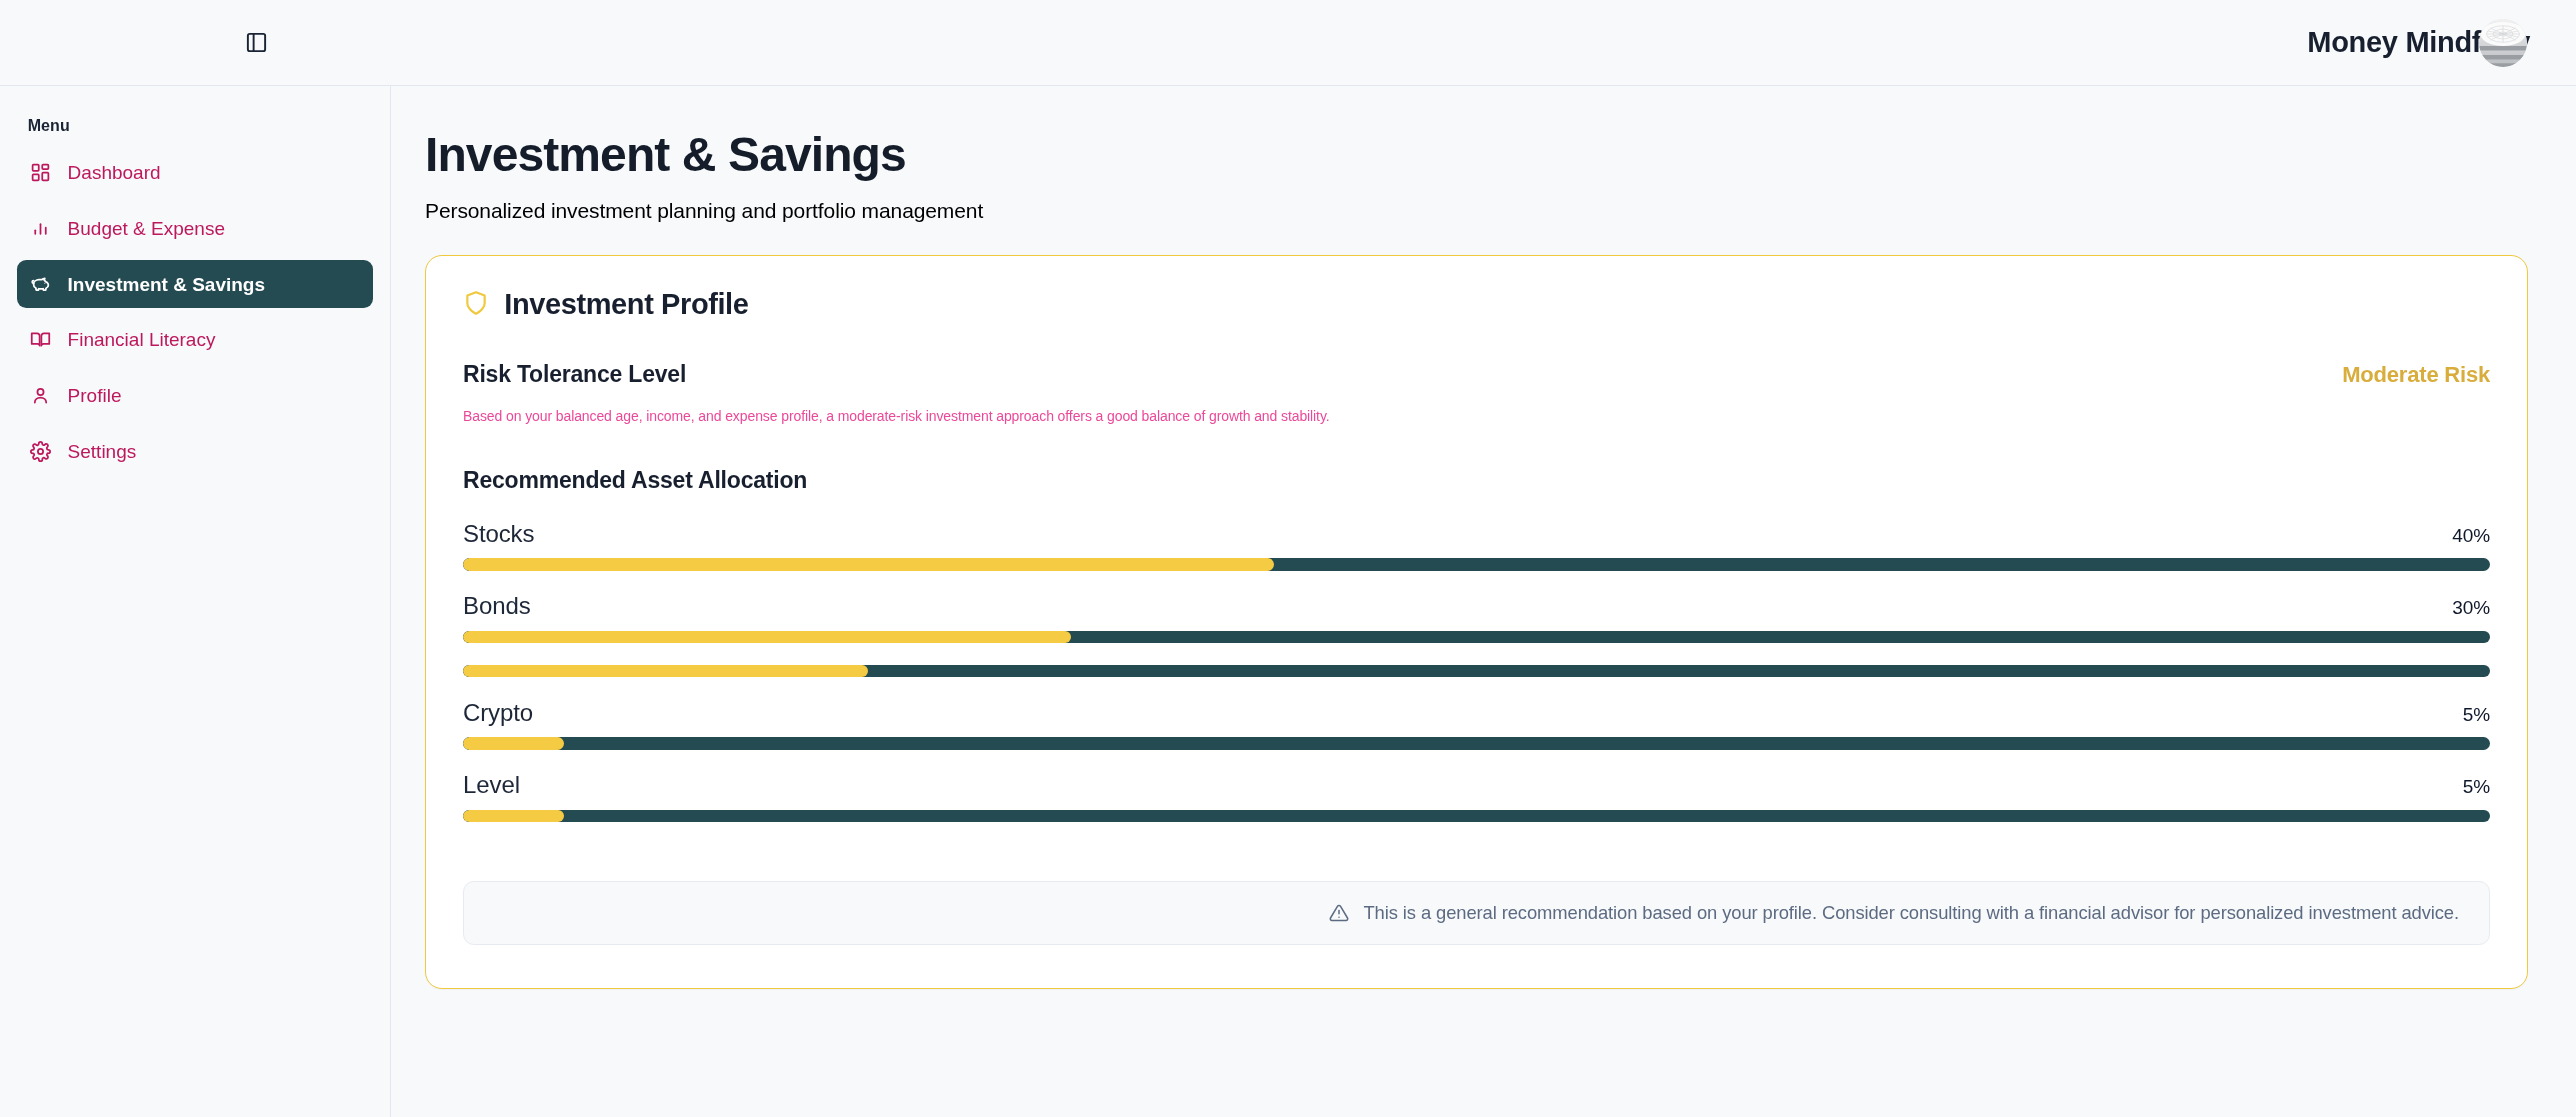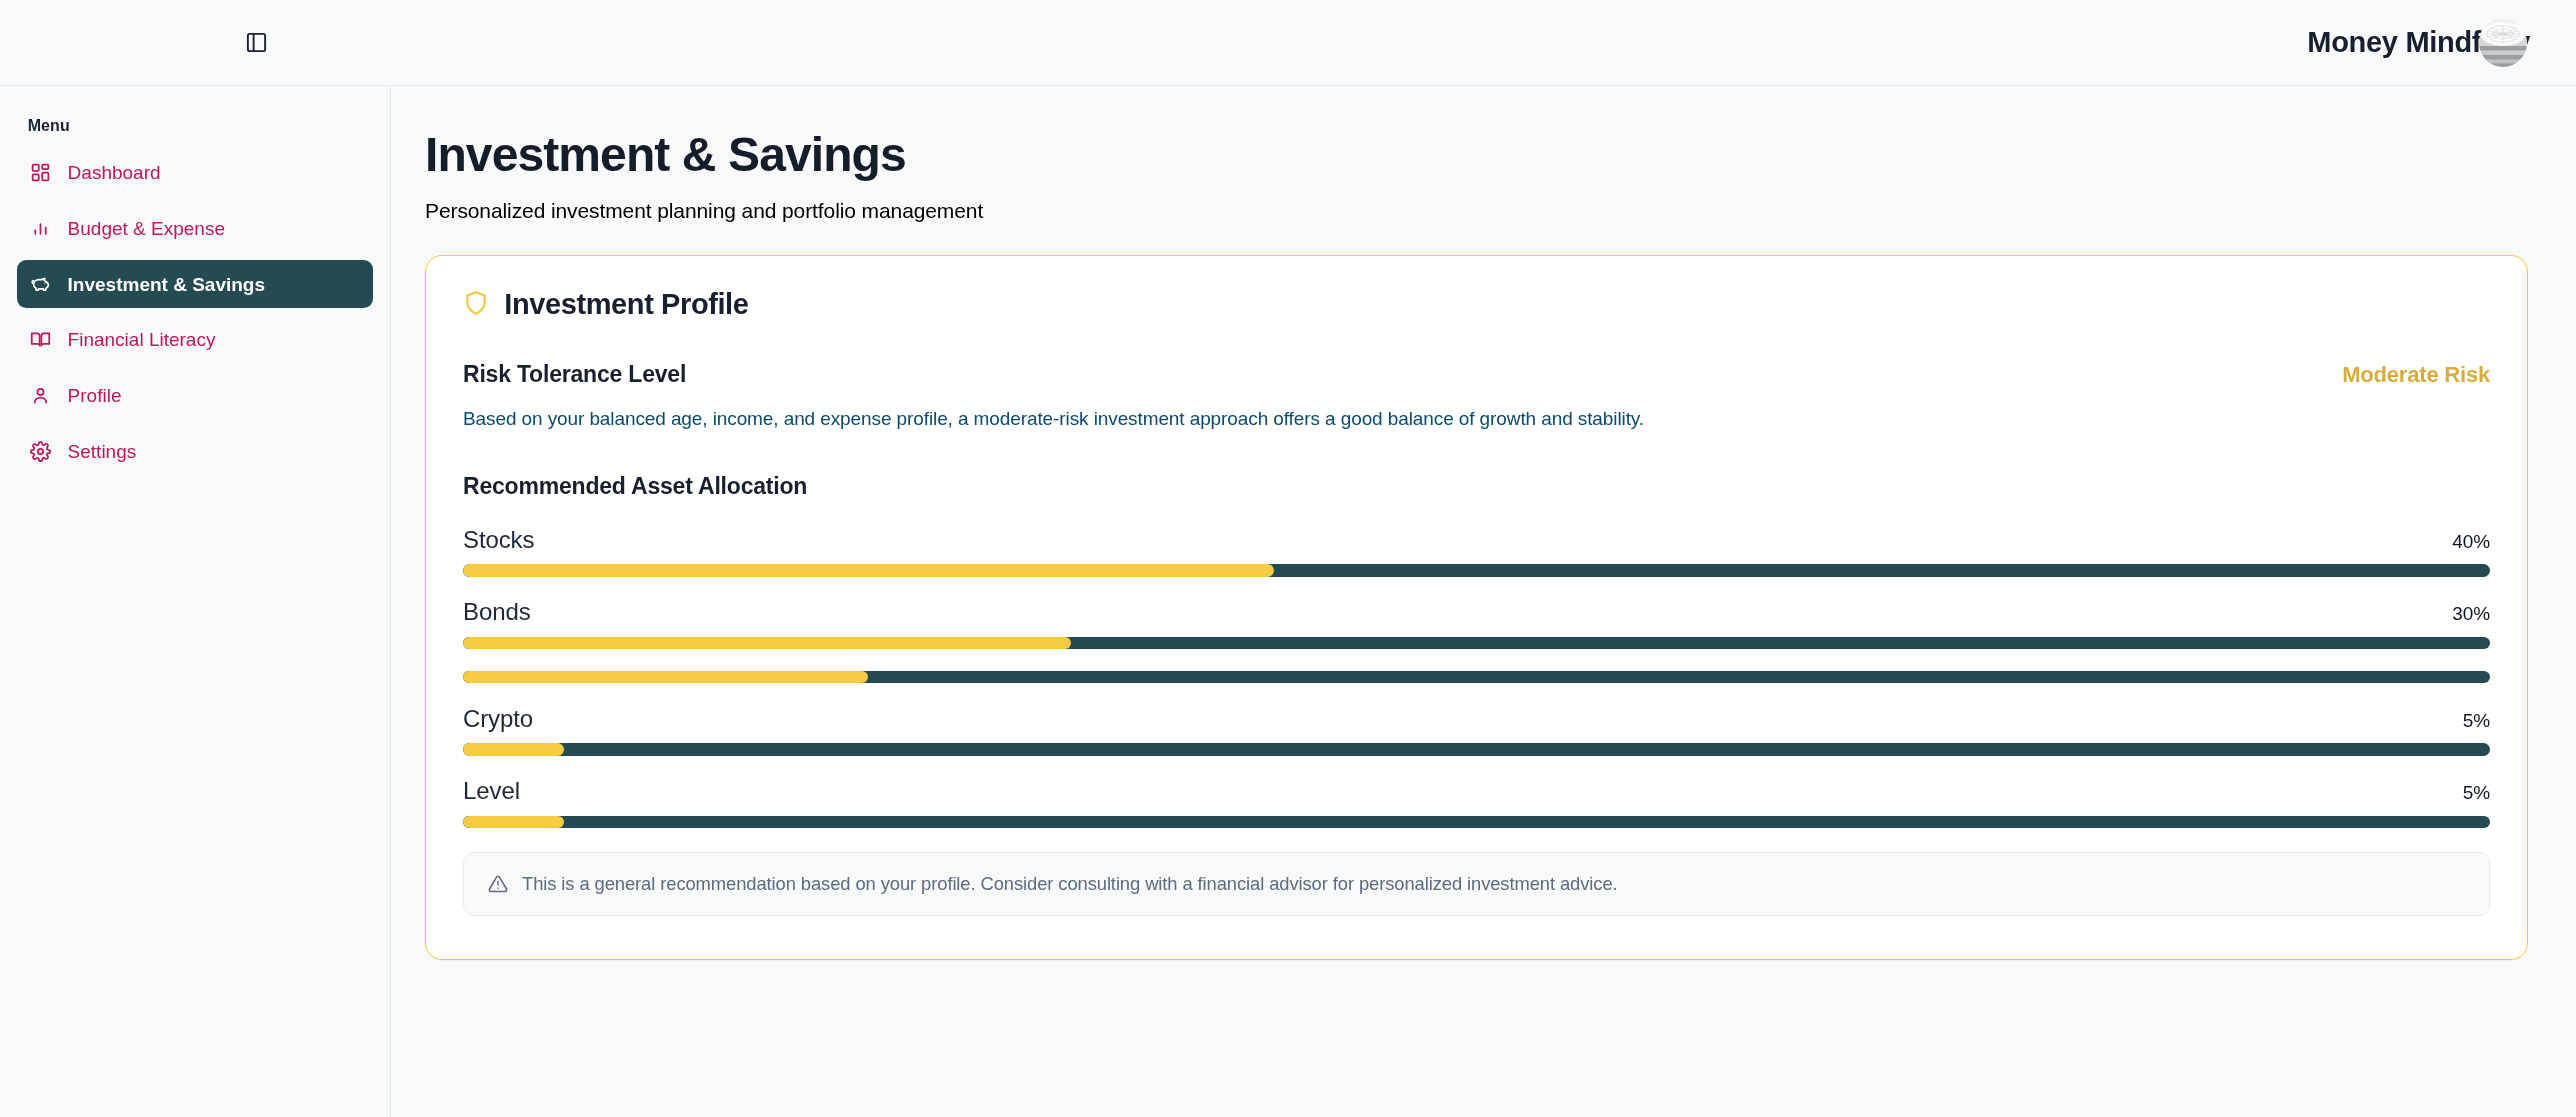--- a/index.html
+++ b/index.html
@@ -156,22 +156,22 @@
     color: #18202f;
     letter-spacing: -0.2px;
   }
   .risk-badge {
     font-size: 22px;
     font-weight: 700;
     color: #d9ad3c;
     letter-spacing: -0.2px;
   }
   .risk-desc {
-    font-size: 19px;
-    color: #0c4a6e;
+    font-size: 14px;
+    color: #ec4899;
     margin-top: 20px;
     letter-spacing: -0.1px;
   }
 
   .alloc-title {
     font-size: 23px;
     font-weight: 700;
     color: #18202f;
     margin-top: 43px;
     letter-spacing: -0.2px;
@@ -203,28 +203,29 @@
     border-radius: 766px;
     overflow: hidden;
   }
   .bar-fill {
     height: 100%;
     background: #f5cb43;
     border-radius: 766px;
   }
 
   .notice {
-    margin-top: 24px;
+    margin-top: 59px;
     background: #f7f9fb;
     border: 1.5px solid #e7ebf1;
     border-radius: 10.7px;
-    padding: 20px 24px;
+    padding: 20px 30px;
     display: flex;
     align-items: center;
     gap: 14px;
+    justify-content: flex-end;
   }
   .notice-text {
     font-size: 18.4px;
     color: #5d6b82;
     letter-spacing: -0.1px;
   }
   .notice-ico { flex: 0 0 20px; display: flex; align-items: center; }
 </style>
 </head>
 <body>

